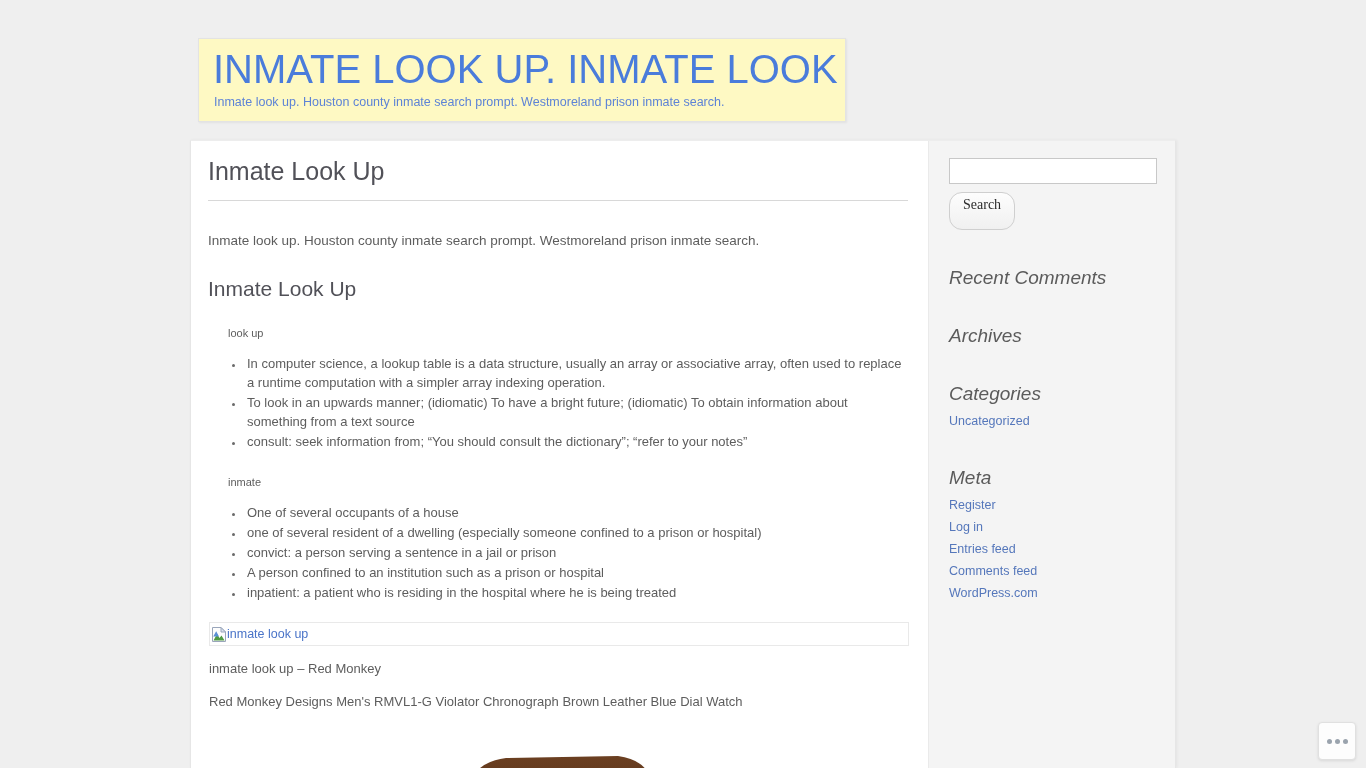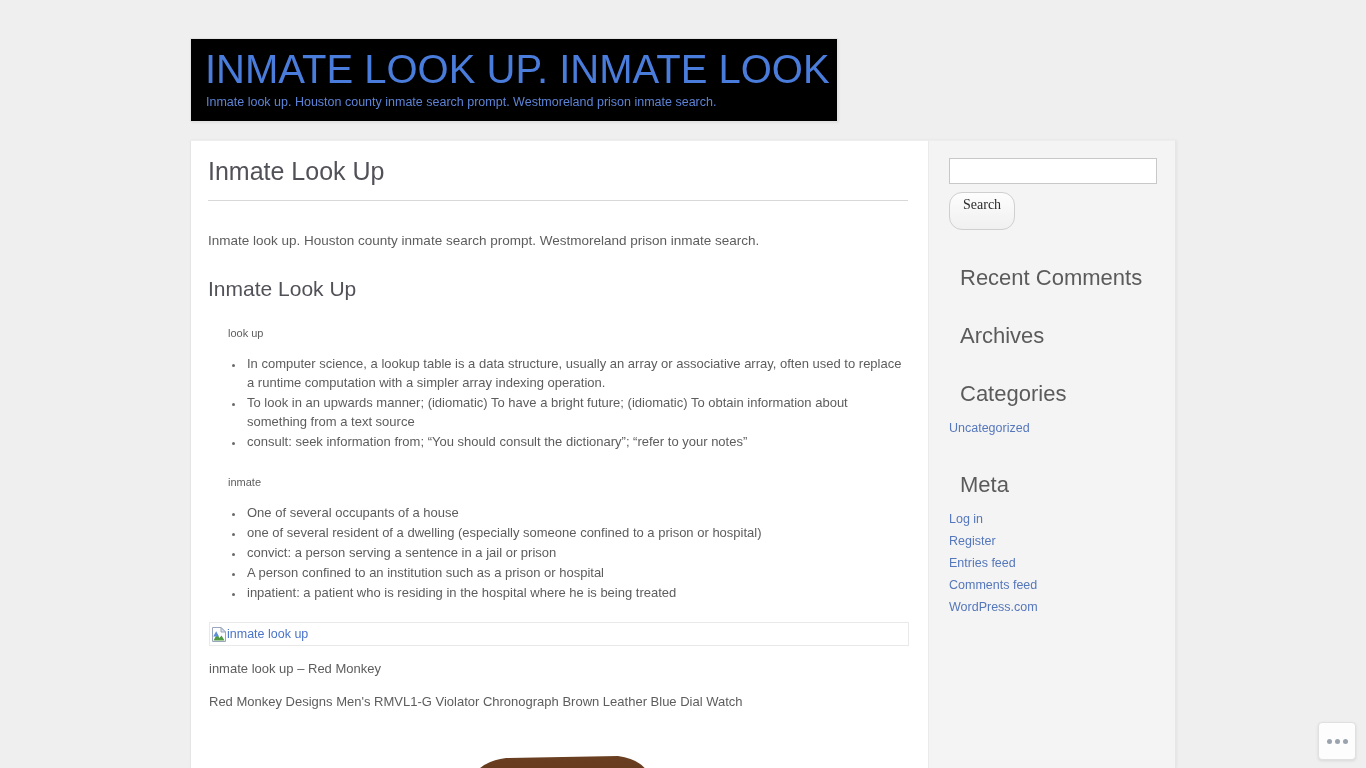--- a/index.html
+++ b/index.html
@@ -9,25 +9,25 @@
     height: 768px;
     overflow: hidden;
     background: #efefef;
     font-family: "Liberation Sans", sans-serif;
     -webkit-font-smoothing: antialiased;
   }
 
   
   .site-header {
     position: absolute;
-    left: 190px;
+    left: 198px;
     top: 38px;
     width: 648px;
     height: 84px;
-    background: #000000;
+    background: #fef9c3;
     border: 1px solid #e3e3e3;
     box-sizing: border-box;
     box-shadow: 1px 1px 2px rgba(0,0,0,0.06);
     overflow: hidden;
     text-align: right;
   }
   .site-title {
     position: absolute;
     left: 14px;
     top: 6px;
@@ -205,25 +205,26 @@
     font-size: 14px;
     color: #2b2b2b;
     background: linear-gradient(#fdfdfd, #f0f0f0);
     border: 1px solid #cfcfcf;
     border-radius: 13px;
     cursor: pointer;
     line-height: 15px;
   }
 
   .widget-title {
-    margin: 11px;
-    font-size: 22px;
+    margin: 0;
+    font-size: 19px;
     line-height: 24px;
     font-weight: normal;
     color: #5b5b5b;
+    font-style: italic;
   }
   .widget { margin-top: 34px; }
   .widget.first { margin-top: 36px; }
 
   ul.widget-list {
     margin: 4px 0 0 0;
     padding: 0;
     list-style: none;
   }
   ul.widget-list li { margin: 0; padding: 0; }
@@ -393,24 +394,24 @@
         <li>
           <a class="widget-link">Uncategorized</a>
         </li>
       </ul>
     </div>
 
     <div class="widget">
       <h3 class="widget-title">Meta</h3>
       <ul class="widget-list">
         <li>
+          <a class="widget-link">Register</a>
+        </li>
+        <li>
           <a class="widget-link">Log in</a>
-        </li>
-        <li>
-          <a class="widget-link">Register</a>
         </li>
         <li>
           <a class="widget-link">Entries feed</a>
         </li>
         <li>
           <a class="widget-link">Comments feed</a>
         </li>
         <li>
           <a class="widget-link">WordPress.com</a>
         </li>

